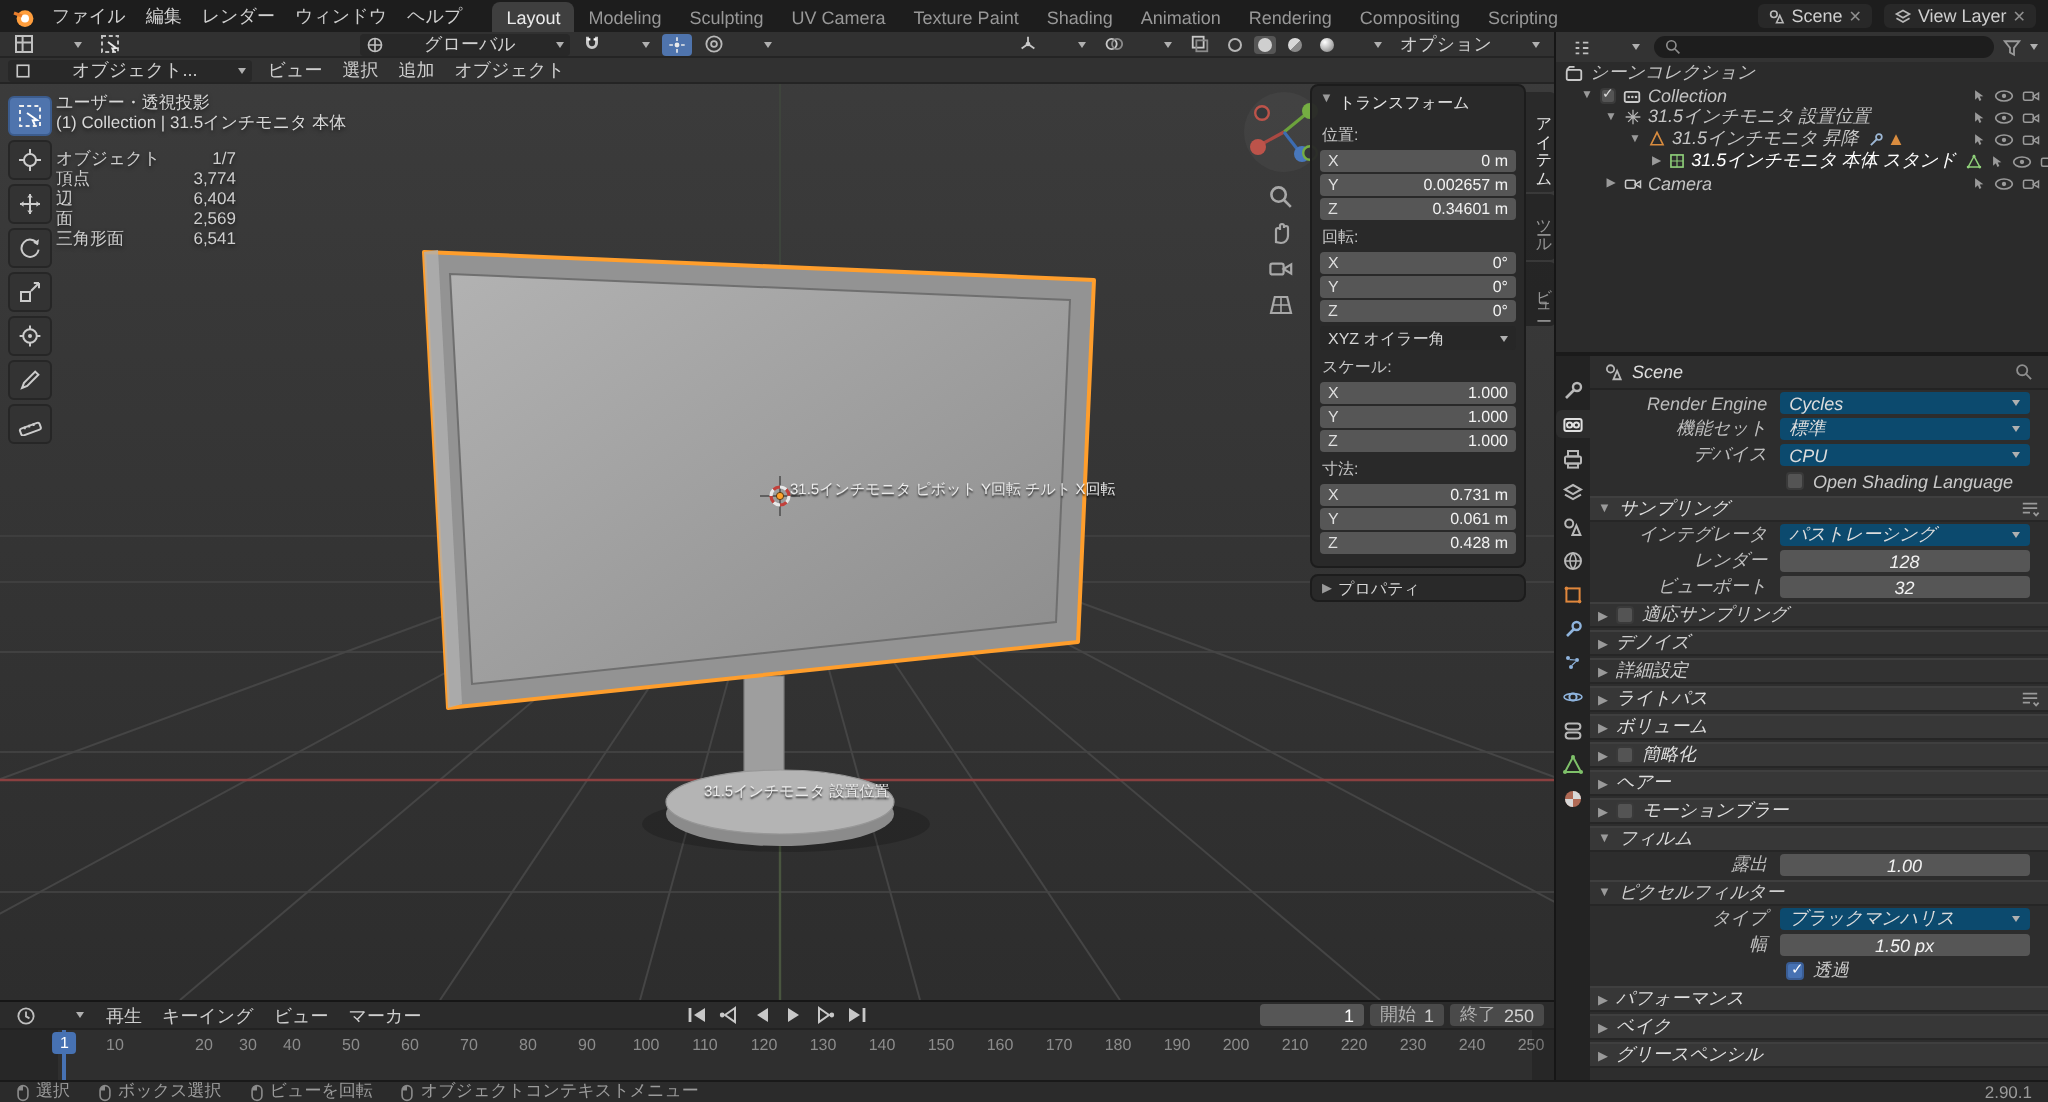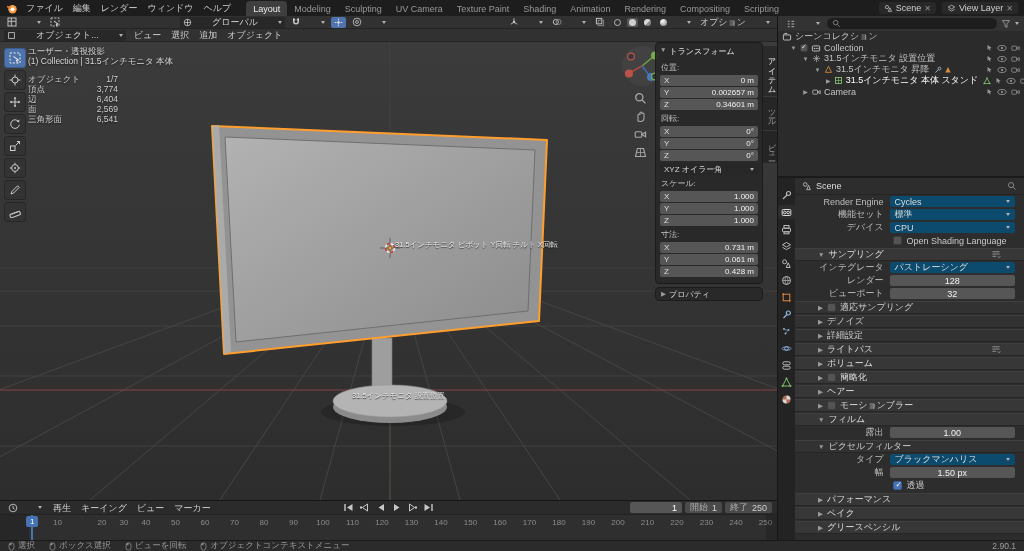--- a/index.html
+++ b/index.html
@@ -17,21 +17,21 @@
   .ws-tab { padding:2px 7px 1px; color:#989898; border-radius:4px 4px 0 0; line-height:12px; }
   .ws-tab.active { background:#3f3f3f; color:#ececec; }
   .tb-spacer { flex:1; }
   .id-widget { display:flex; align-items:center; gap:3px; background:#282828; border-radius:3px;
                height:12px; padding:0 5px; margin-left:6px; color:#cfcfcf; }
   .id-x { color:#8f8f8f; font-size:8px; }
 
   
   .main { display:flex; height:524px; }
   .left-col { width:777px; display:flex; flex-direction:column; }
-  .right-col { width:247px; display:flex; flex-direction:column; border-left:1px solid #161616; background:#2d2d2d; }
+  .right-col { width:247px; display:flex; flex-direction:column; border-left:1px solid #161616; background:#2d2d2d;font-style:italic; }
 
   
   .viewport { position:relative; height:484px; overflow:hidden; background:linear-gradient(#3c3c3c,#2e2e2e); }
   .vp-h { position:relative; z-index:3; display:flex; align-items:center; height:13px;
           background:#313131; border-bottom:1px solid #242424; padding:0 4px; gap:3px; }
   .hbtn { display:flex; align-items:center; gap:20px; height:11px; padding:0 3px; border-radius:2px; color:#cfcfcf; }
   .hbtn.dark { background:#282828; }
   .hbtn.blue { background:#4f74ad; }
   .caret { width:0; height:0; border-left:2.5px solid transparent; border-right:2.5px solid transparent;
            border-top:3px solid #b0b0b0; }
@@ -116,21 +116,21 @@
   .ptab { width:17px; height:14px; display:flex; align-items:center; justify-content:center; }
   .ptab.active { background:#2d2d2d; border-radius:3px 0 0 3px; }
   .pcontent { flex:1; background:#2d2d2d; overflow:hidden; }
   .pheader { height:17px; display:flex; align-items:center; gap:5px; padding:0 7px; border-bottom:1px solid #232323; }
   .scene-chip { display:flex; align-items:center; gap:4px; color:#dedede; }
   .prow { height:13px; display:flex; align-items:center; padding-right:9px; }
   .plabel { width:43%; text-align:right; padding-right:6px; color:#bdbdbd; white-space:nowrap; }
   .pfield { flex:1; height:11px; border-radius:2px; display:flex; align-items:center; min-width:0; }
   .pfield.drop { background:#0c4a6e; justify-content:space-between; padding:0 5px; color:#dcdcdc; }
   .pfield.slider { background:#565656; justify-content:center; color:#f2f2f2; }
-  .psec { height:13px; background:#373737; display:flex; align-items:center; gap:4px; padding:0 23px;
+  .psec { height:13px; background:#373737; display:flex; align-items:center; gap:4px; padding:0 4px;
           color:#dedede; border-top:1px solid #3f3f3f; border-bottom:1px solid #262626; margin-top:1px;text-align:center; }
   .psec.sub { background:#323232; color:#cfcfcf; }
   .pcheck { padding-left:43%; gap:4px; color:#c9c9c9; }
   .cb { width:9px; height:9px; background:#545454; border:1px solid #3a3a3a; border-radius:2px; position:relative; flex:none; }
   .cb.checked { background:#4772b3; border-color:#39movedummy } 
   .cb.checked { background:#4772b3; border-color:#3a5d94; }
   .cb.checked::after { content:"✓"; position:absolute; left:1px; top:-2px; color:#fff; font-size:7.5px; }
   .preset-icon { margin-left:auto; }
 
   

